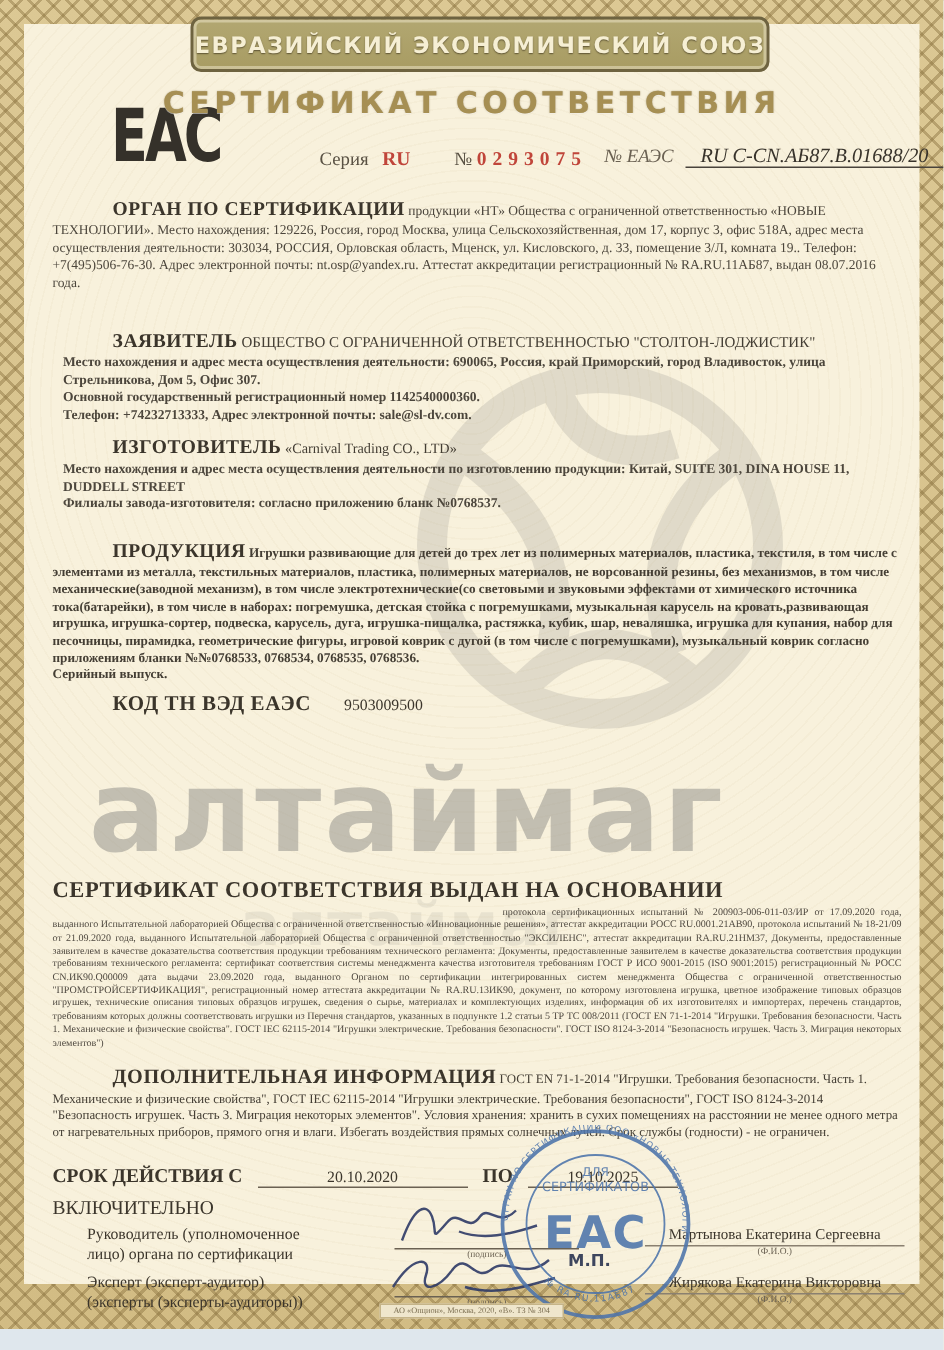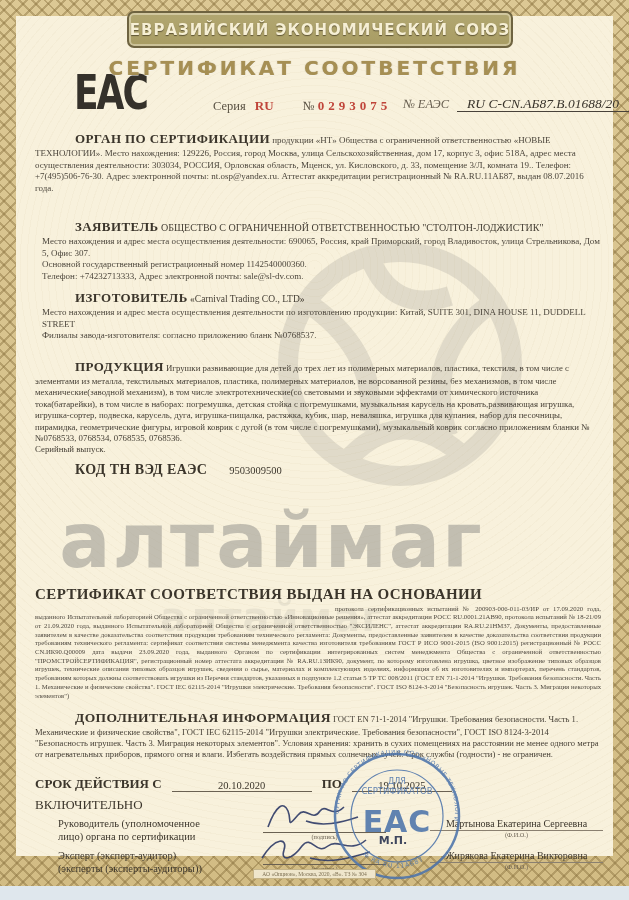--- a/index.html
+++ b/index.html
@@ -36,21 +36,21 @@
   .serline .red{color:#c0453a;font-weight:bold;font-size:13px;}
   .serline .ser-val{margin:0 26px 0 6px;}
   .serline .digits{letter-spacing:4px;}
 
   
   .sec{position:absolute;left:35px;right:28px;line-height:1.3;}
   .h1{font-weight:bold;font-size:13px;letter-spacing:.4px;color:#3b352b;margin-left:40px;}
   .h1big{font-weight:bold;font-size:15px;letter-spacing:.4px;color:#3b352b;}
   .body9{font-size:9px;color:#4c463c;}
   .ind{padding-left:7px;}
-  .pre{white-space:pre-line;}
+  .pre{white-space:pre-line;font-weight:bold;}
   .sec p{margin:0;}
   .tiny{font-size:6.7px;line-height:1.3;color:#4f4940;text-align:justify;text-indent:300px;}
   .scheme{font-size:7.5px;margin-top:2px;}
   .code{font-size:10.5px;margin-left:22px;color:#3b352b;}
 
   
   .validity{position:absolute;left:35px;top:776px;font-weight:bold;font-size:13px;
     display:flex;align-items:flex-end;color:#3b352b;}
   .dateslot{display:inline-block;border-bottom:1px solid #6a6152;text-align:center;
     font-weight:normal;font-size:10.5px;margin:0 10px;}

